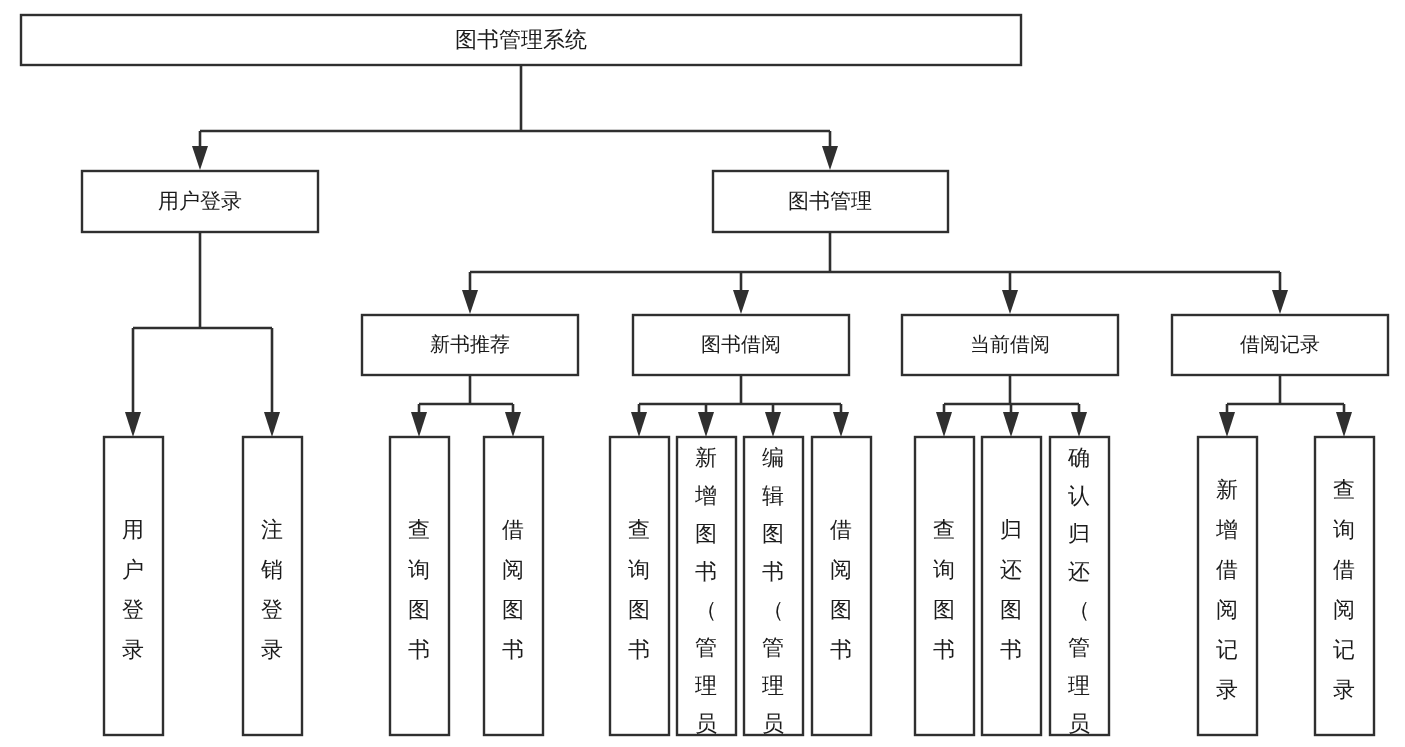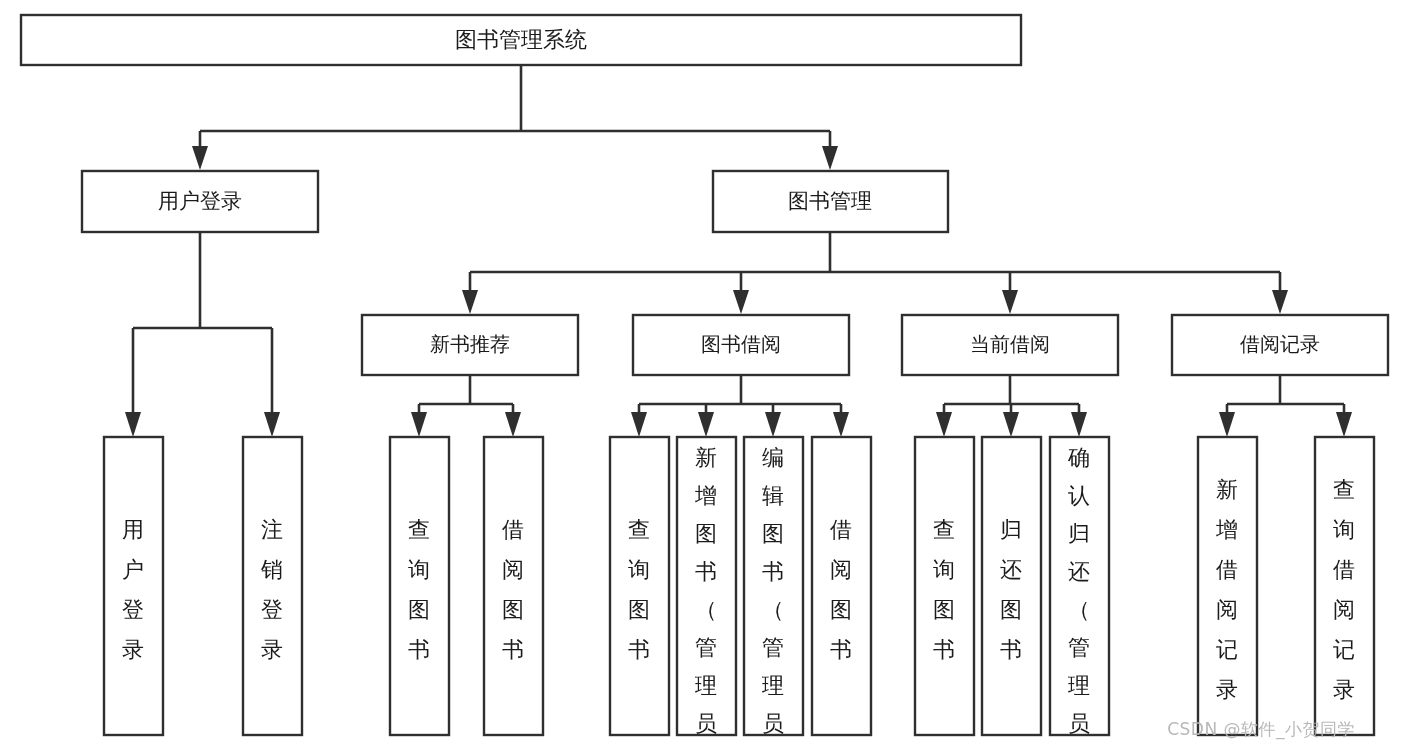--- a/index.html
+++ b/index.html
@@ -235,14 +235,13 @@
       <text class="leaf-label" x="1227" y="460"><tspan x="1227" y="497.2">新</tspan><tspan x="1227" y="537.2">增</tspan><tspan x="1227" y="577.2">借</tspan><tspan x="1227" y="617.2">阅</tspan><tspan x="1227" y="657.2">记</tspan><tspan x="1227" y="697.2">录</tspan></text>
     </g>
 
     <g>
       <rect class="node-box" x="1315" y="437" width="59" height="298"></rect>
       <text class="leaf-label" x="1344" y="460"><tspan x="1344" y="497.2">查</tspan><tspan x="1344" y="537.2">询</tspan><tspan x="1344" y="577.2">借</tspan><tspan x="1344" y="617.2">阅</tspan><tspan x="1344" y="657.2">记</tspan><tspan x="1344" y="697.2">录</tspan></text>
     </g>
 
   </svg>
 
-  <div class="watermark">CSDN @软件_小贺同学</div>
 </div>
 
 </body></html>

